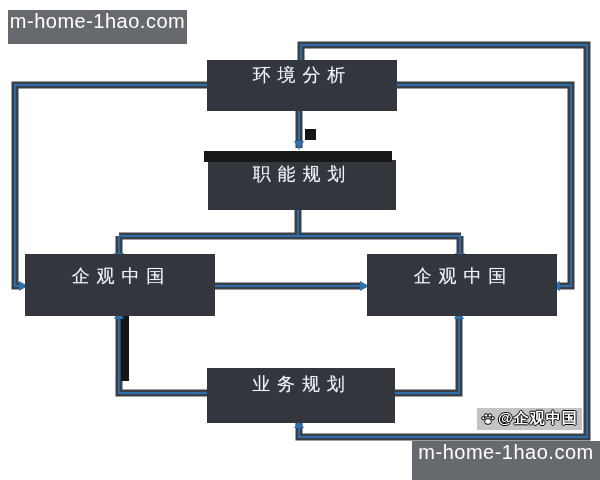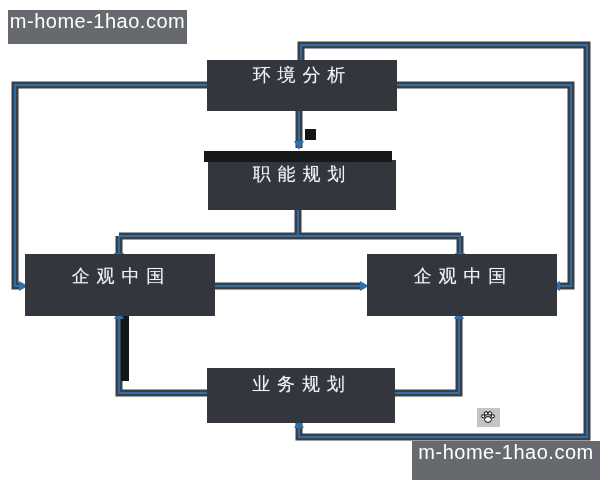--- a/index.html
+++ b/index.html
@@ -130,19 +130,20 @@
   <div class="credit">
     <svg class="paw" width="16" height="16" viewBox="0 0 16 16">
       <g fill="#ffffff" stroke="#000000" stroke-width="1">
         <ellipse cx="8" cy="10.5" rx="3.4" ry="2.9"></ellipse>
         <circle cx="3.2" cy="7.2" r="1.6"></circle>
         <circle cx="6.1" cy="4.4" r="1.7"></circle>
         <circle cx="9.9" cy="4.4" r="1.7"></circle>
         <circle cx="12.8" cy="7.2" r="1.6"></circle>
       </g>
     </svg>
+    <span class="txt">@企观中国</span>
   </div>
 
   <div class="wm-bar wm-bottom">
     <span>m-home-1hao.com</span>
   </div>
 
 </div>
 
 </body></html>

